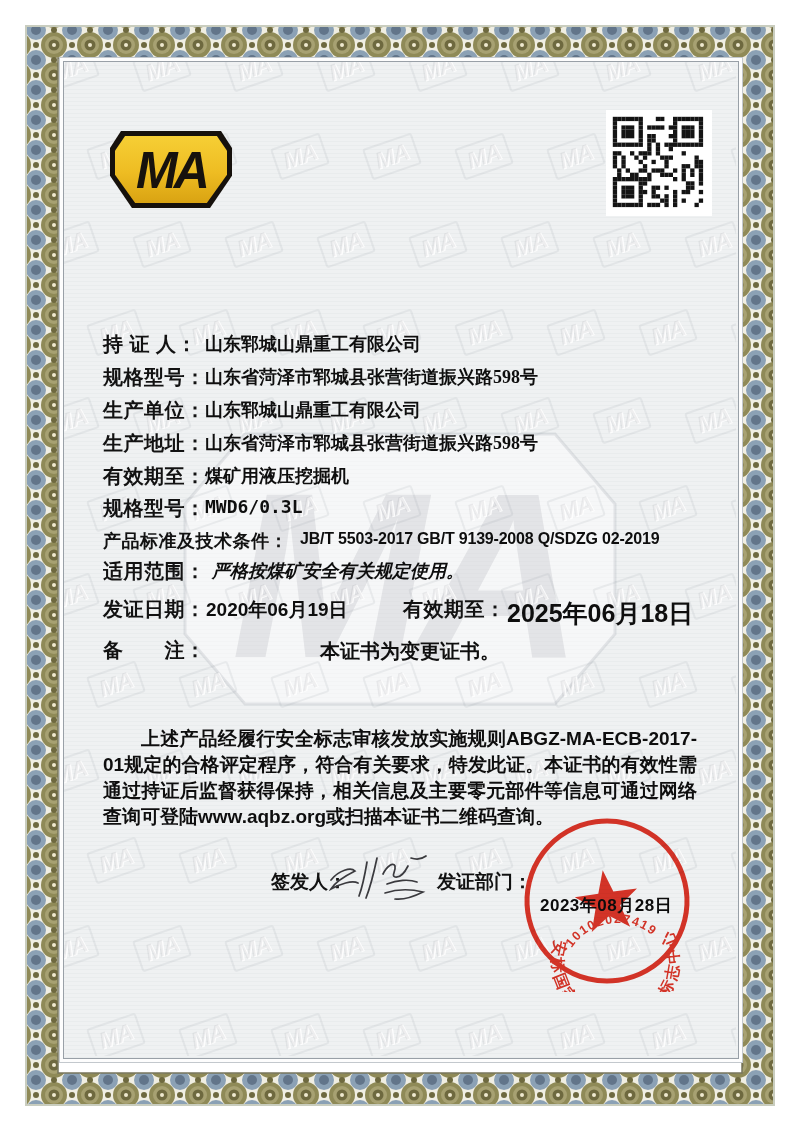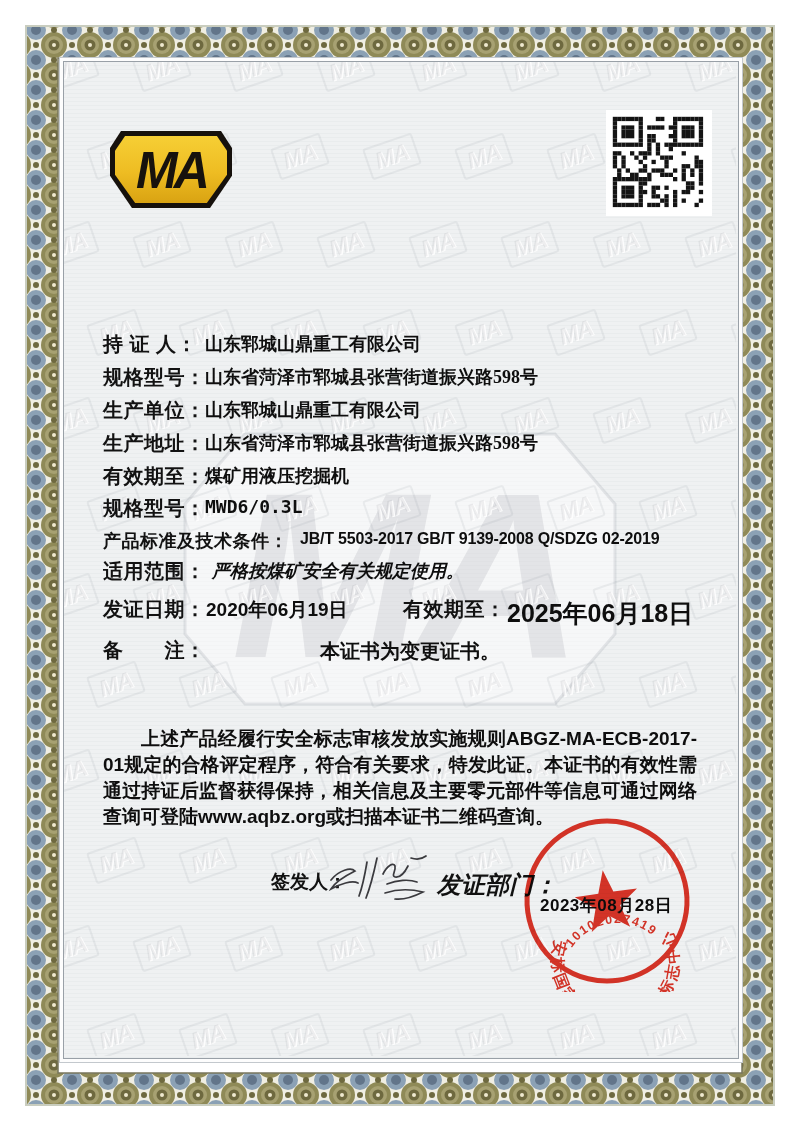--- a/index.html
+++ b/index.html
@@ -49,21 +49,21 @@
   .row .val{position:absolute;top:1px;font-size:18px;font-weight:700;color:#0e0e0e;}
   .val-serifb{font-family:"Liberation Serif", serif;font-weight:700;}
   .val-mono{font-family:"DejaVu Sans Mono", monospace;font-weight:700;font-size:19px;}
 
   .para{position:absolute;left:103px;top:726px;width:594px;font-size:19px;font-weight:700;
         line-height:26px;text-align:justify;text-indent:2em;color:#0e0e0e;}
 
   .cmac{position:absolute;left:137px;top:840px;}
   .signer-label{position:absolute;left:271px;top:869px;font-size:19px;font-weight:700;}
   .signature{position:absolute;left:325px;top:846px;}
-  .dept-label{position:absolute;left:437px;top:869px;font-size:24px;font-weight:700;font-style:italic;}
+  .dept-label{position:absolute;left:437px;top:869px;font-size:19px;font-weight:700;}
 
   .seal{position:absolute;left:516px;top:810px;z-index:5;mix-blend-mode:multiply;opacity:0.95;}
   .seal-date{position:absolute;left:540px;top:894px;z-index:6;font-size:17px;font-weight:700;color:#0c0c0c;letter-spacing:0.5px;}
 </style>
 </head>
 <body>
 
 <div class="page">
 
   <svg class="border-svg" width="800" height="1131">

